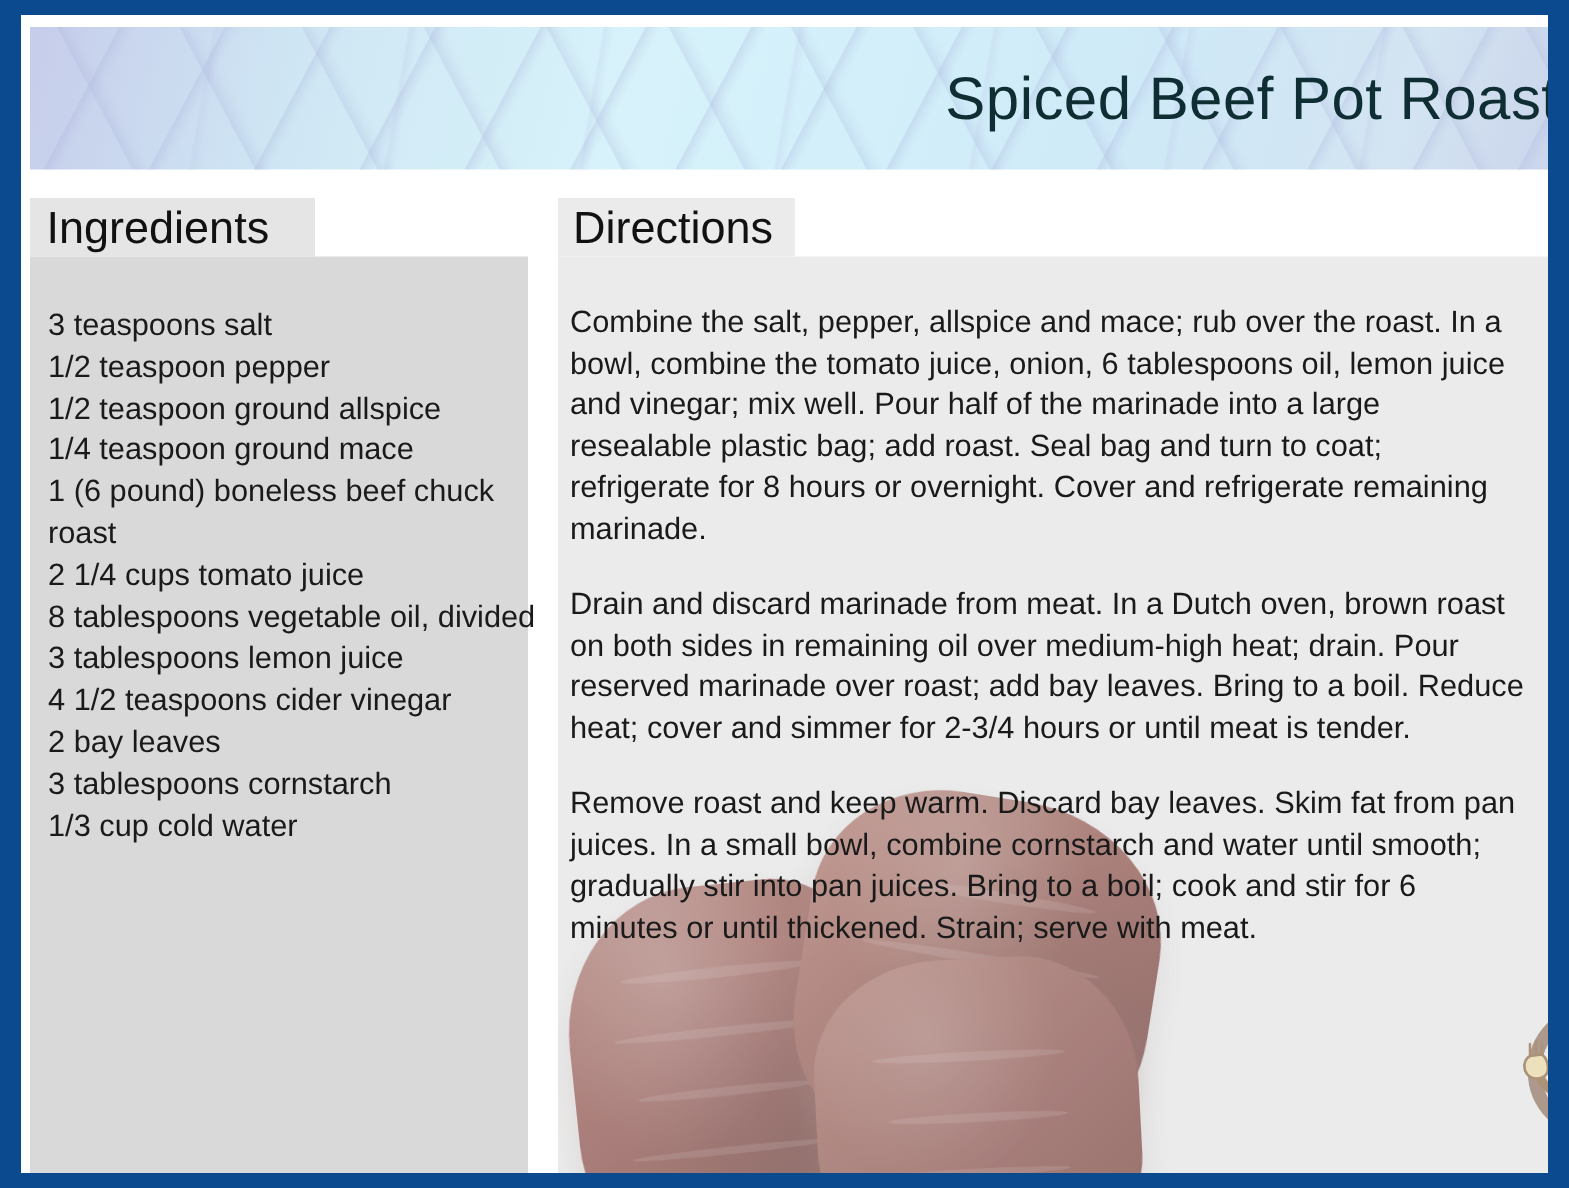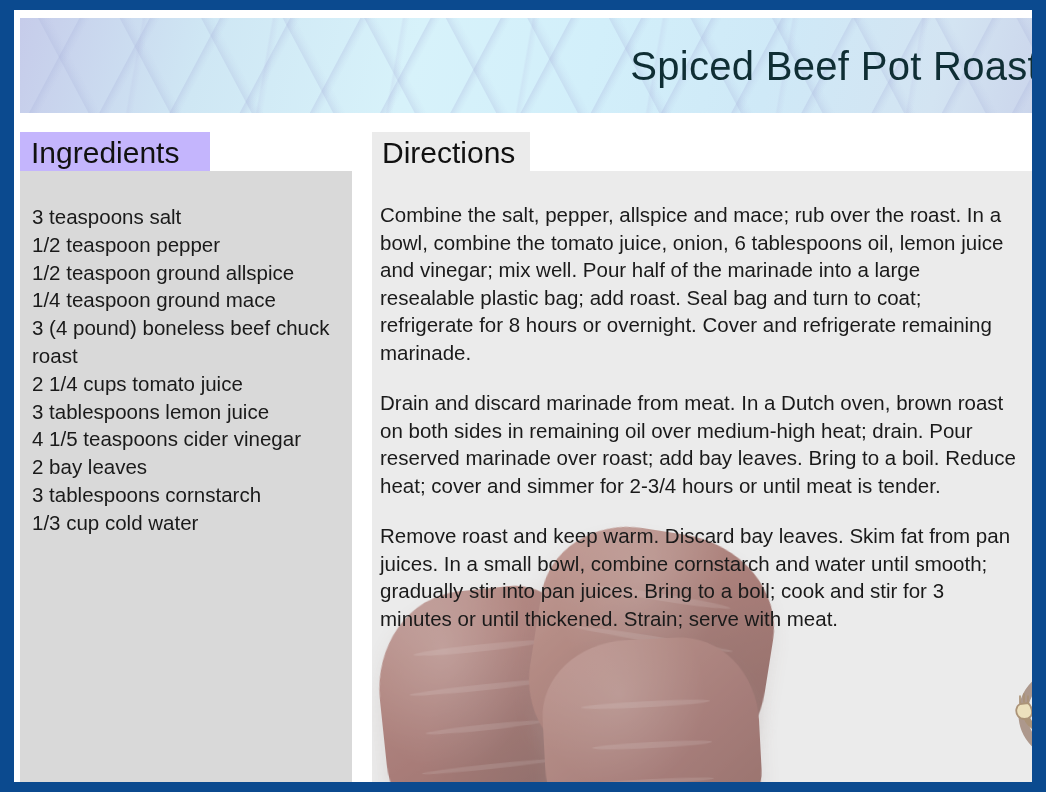--- a/index.html
+++ b/index.html
@@ -91,21 +91,21 @@
     width: 332px;
     height: 611px;
     background: #d9d9d9;
   }
   #ingredients-tab {
     position: absolute;
     left: 6px;
     top: 122px;
     width: 190px;
     height: 39px;
-    background: #c4b5fd;
+    background: #e5e5e5;
   }
   #ingredients-tab .tab-label {
     position: absolute;
     left: 11px;
     bottom: 1px;
     font-size: 30px;
     line-height: 34px;
     color: #111111;
     white-space: nowrap;
   }
@@ -251,24 +251,25 @@
     <div id="ingredients-tab">
       <div class="tab-label">Ingredients</div>
     </div>
 
     <div id="ingredients-panel">
       <ul id="ingredient-list">
         <li>3 teaspoons salt</li>
         <li>1/2 teaspoon pepper</li>
         <li>1/2 teaspoon ground allspice</li>
         <li>1/4 teaspoon ground mace</li>
-        <li>3 (4 pound) boneless beef chuck roast</li>
+        <li>1 (6 pound) boneless beef chuck roast</li>
         <li>2 1/4 cups tomato juice</li>
+        <li>8 tablespoons vegetable oil, divided</li>
         <li>3 tablespoons lemon juice</li>
-        <li>4 1/5 teaspoons cider vinegar</li>
+        <li>4 1/2 teaspoons cider vinegar</li>
         <li>2 bay leaves</li>
         <li>3 tablespoons cornstarch</li>
         <li>1/3 cup cold water</li>
       </ul>
     </div>
 
     <div id="directions-tab">
       <div class="tab-label">Directions</div>
     </div>
 
@@ -289,21 +290,21 @@
         <div class="meat-chunk chunk-c">
           <div class="meat-fiber" style="left:18%;top:30%;width:60%;height:6px;"></div>
           <div class="meat-fiber" style="left:22%;top:50%;width:56%;height:6px;"></div>
           <div class="meat-fiber" style="left:18%;top:68%;width:60%;height:5px;"></div>
         </div>
       </div>
 
       <div id="directions-body">
         <p>Combine the salt, pepper, allspice and mace; rub over the roast. In a bowl, combine the tomato juice, onion, 6 tablespoons oil, lemon juice and vinegar; mix well. Pour half of the marinade into a large resealable plastic bag; add roast. Seal bag and turn to coat; refrigerate for 8 hours or overnight. Cover and refrigerate remaining marinade.</p>
         <p>Drain and discard marinade from meat. In a Dutch oven, brown roast on both sides in remaining oil over medium-high heat; drain. Pour reserved marinade over roast; add bay leaves. Bring to a boil. Reduce heat; cover and simmer for 2-3/4 hours or until meat is tender.</p>
-        <p>Remove roast and keep warm. Discard bay leaves. Skim fat from pan juices. In a small bowl, combine cornstarch and water until smooth; gradually stir into pan juices. Bring to a boil; cook and stir for 3 minutes or until thickened. Strain; serve with meat.</p>
+        <p>Remove roast and keep warm. Discard bay leaves. Skim fat from pan juices. In a small bowl, combine cornstarch and water until smooth; gradually stir into pan juices. Bring to a boil; cook and stir for 6 minutes or until thickened. Strain; serve with meat.</p>
       </div>
 
       <svg id="chef-logo" viewBox="0 0 120 120">
 
         <circle cx="58" cy="66" r="41" fill="none" stroke="#8a6a57" stroke-width="9" opacity="0.75"></circle>
 
         <path d="M30 110 C30 84 42 72 58 72 C74 72 86 84 86 110 Z" fill="#f8f5ee" stroke="#a08464" stroke-width="2"></path>
 
         <circle cx="58" cy="86" r="1.8" fill="#bba07e"></circle>
         <circle cx="58" cy="94" r="1.8" fill="#bba07e"></circle>

